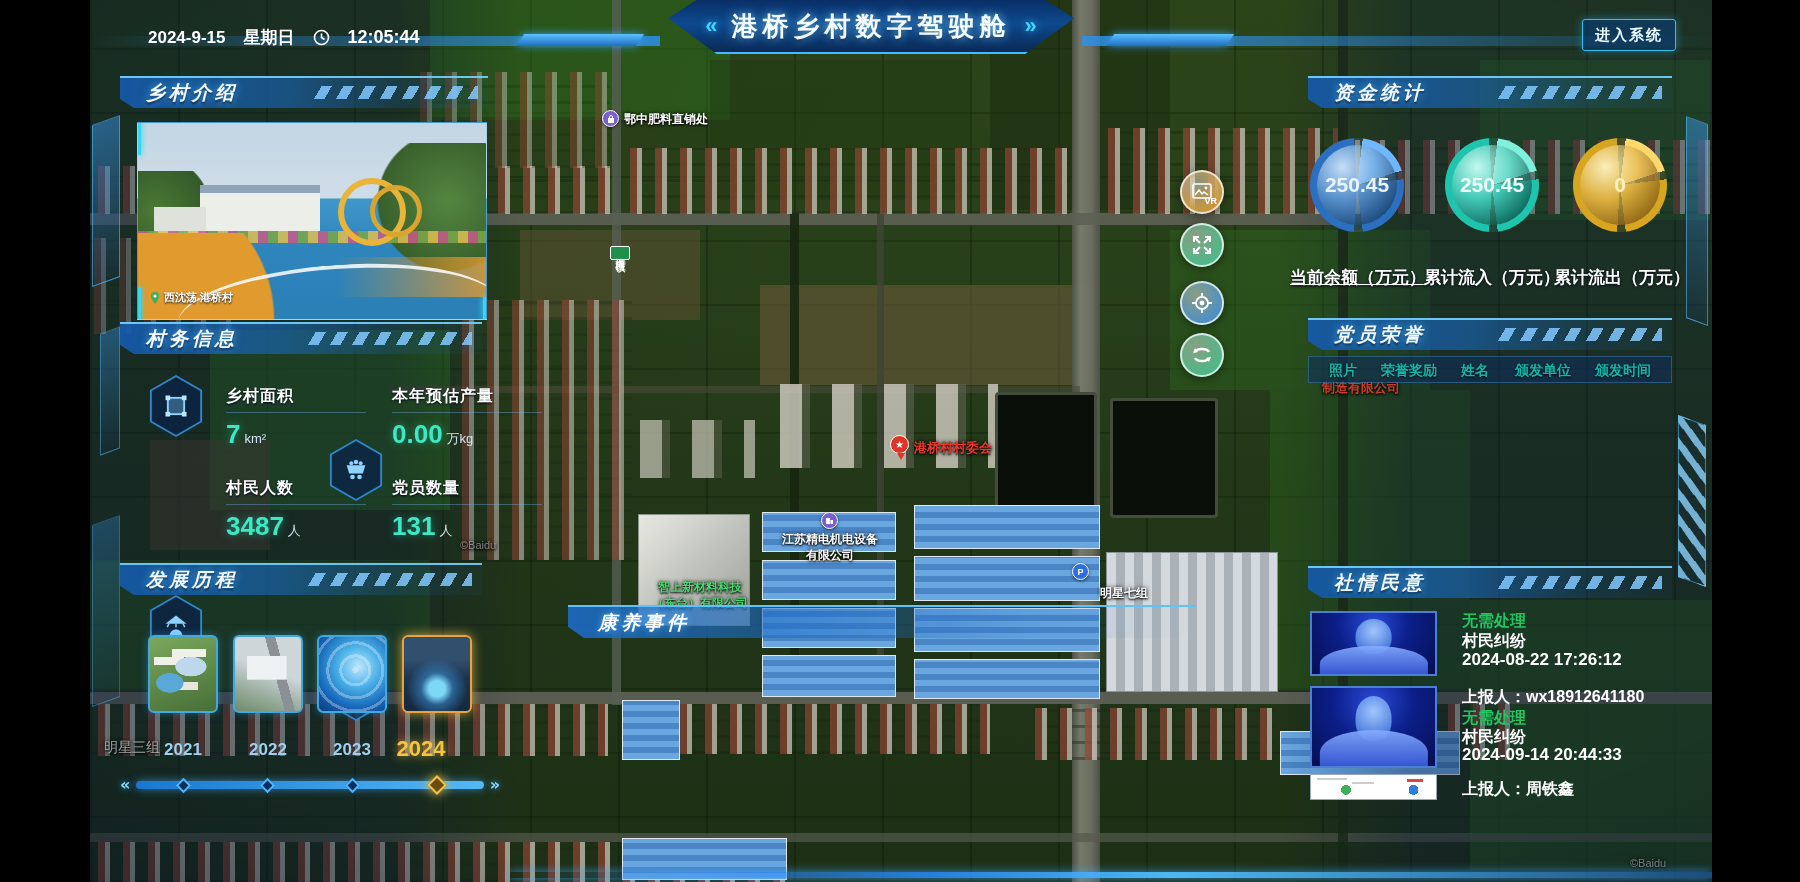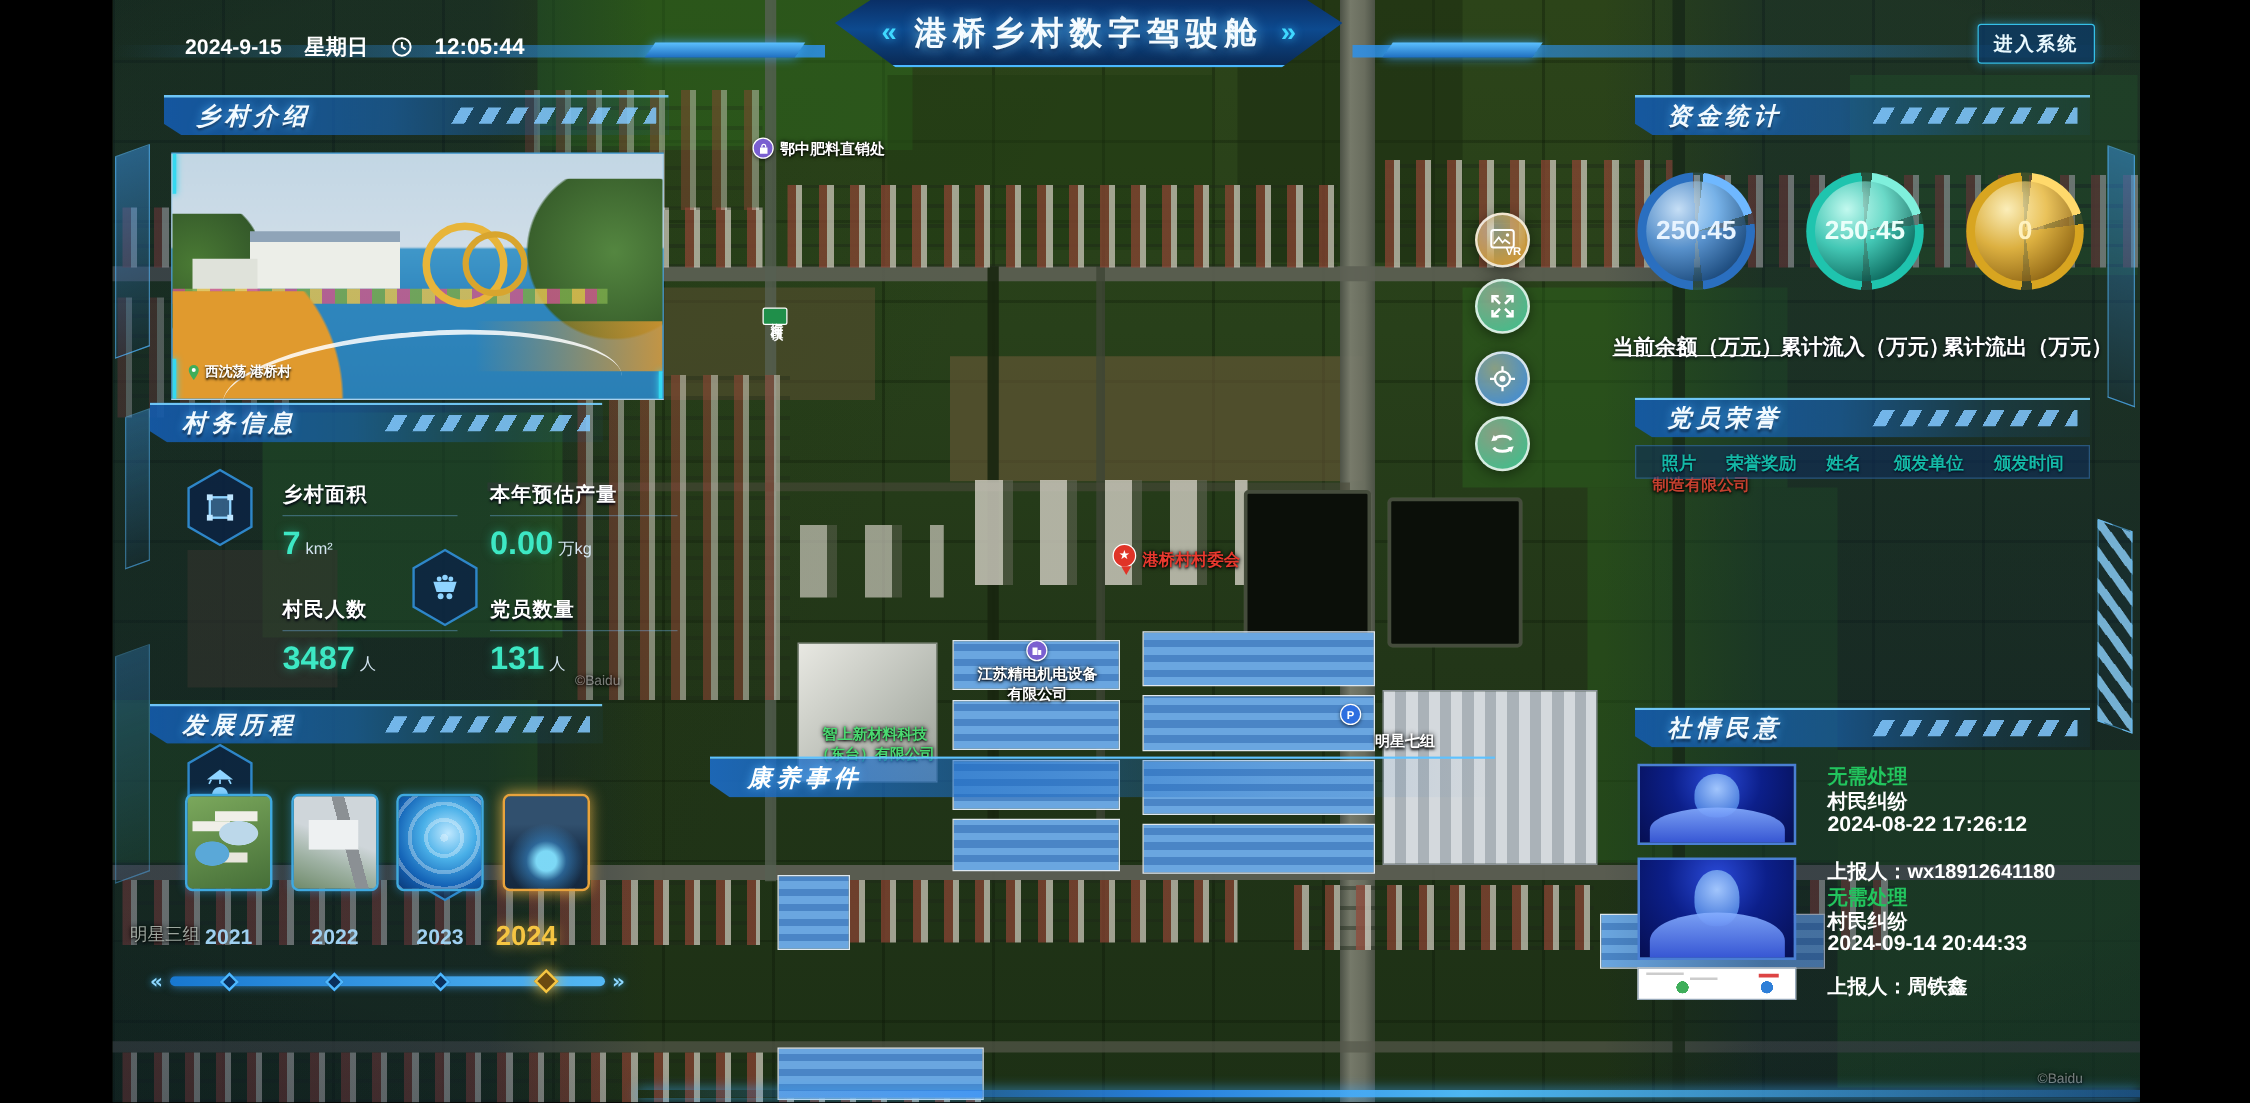--- a/index.html
+++ b/index.html
@@ -47,21 +47,21 @@
   .phead{height:32px;box-sizing:border-box;display:flex;align-items:center;padding-left:26px;
     background:linear-gradient(90deg,rgba(20,90,170,.92) 0,rgba(25,105,190,.6) 45%,rgba(25,105,190,.18) 78%,rgba(25,105,190,.06));
     border-top:2px solid rgba(120,210,255,.9);
     clip-path:polygon(0 0,100% 0,100% 100%,14px 100%,0 72%);
     font-style:italic;font-weight:700;font-size:19px;color:#f2faff;letter-spacing:4px;
     text-shadow:0 0 8px rgba(80,180,255,.9),0 2px 2px rgba(0,10,30,.8);}
   .phead::after{content:"";position:absolute;right:10px;top:8px;width:168px;height:13px;
     background:repeating-linear-gradient(-60deg, rgba(130,200,255,.85) 0 9px, rgba(130,200,255,0) 9px 19px);}
   
   .photo{left:47px;top:122px;width:348px;height:196px;overflow:hidden;border:1px solid rgba(120,200,255,.35);
-    background:linear-gradient(180deg,#c2d6e4 0%,#cfdde8 38%,#3f97c9 39%,#2f86bd 60%,#2a7fb5 100%);padding-left:44px;}
+    background:linear-gradient(180deg,#c2d6e4 0%,#cfdde8 38%,#3f97c9 39%,#2f86bd 60%,#2a7fb5 100%);}
   .corner{width:6px;height:34px;background:#35d8f0;box-shadow:0 0 6px #35d8f0;}
   .ph-caption{position:absolute;left:12px;bottom:14px;color:#fff;font:700 11px "Liberation Sans","DejaVu Sans",sans-serif;
     text-shadow:0 1px 2px #000;display:flex;align-items:center;gap:4px;}
   .hex{position:relative;width:58px;height:64px;}
   .stat-label{font:700 16px "Liberation Sans","DejaVu Sans",sans-serif;color:#fff;letter-spacing:1px;
     text-shadow:0 1px 2px #001;border-bottom:1px solid rgba(120,190,255,.35);padding-bottom:5px;}
   .stat-value{margin-top:6px;}
   .stat-value .v{font:700 26px "Liberation Sans","DejaVu Sans",sans-serif;color:#3de8c4;text-shadow:0 0 8px rgba(40,220,180,.5);}
   .stat-value .u{font:400 13px "Liberation Sans","DejaVu Sans",sans-serif;color:#d5e6f2;margin-left:4px;}
   .thumb{width:70px;height:78px;border:2px solid #3fa9e0;border-radius:6px;box-sizing:border-box;box-shadow:0 0 8px rgba(50,160,230,.45);cursor:pointer;}
@@ -303,21 +303,21 @@
     <span style="display:flex;">
       <svg width="17" height="17" viewBox="0 0 17 17">
             <circle cx="8.5" cy="8.5" r="7" fill="none" stroke="#fff" stroke-width="1.6"></circle>
             <path d="M8.5 4.5v4l3 2" fill="none" stroke="#fff" stroke-width="1.6"></path>
           </svg>
     </span>
     <span class="t">12:05:44</span>
   </div>
   <button class="a enter-btn">进入系统</button>
 
-  <div class="a phead" style="left:41px;top:76px;width:404px;">
+  <div class="a phead" style="left:30px;top:76px;width:368px;">
     <span>乡村介绍</span>
   </div>
   <div class="a photo">
     <div class="a" style="left:-14px;top:48px;width:80px;height:100px;background:radial-gradient(circle at 40% 40%, #4a7a34, #34592a 70%, transparent 72%);"></div>
     <div class="a" style="right:-20px;top:20px;width:130px;height:130px;background:radial-gradient(circle at 55% 45%, #548640, #39602c 68%, transparent 70%);"></div>
     <div class="a" style="left:62px;top:62px;width:120px;height:46px;background:linear-gradient(180deg,#8fa4b8 0 18%,#eceee8 18%);"></div>
     <div class="a" style="left:16px;top:84px;width:52px;height:26px;background:#dfe2da;"></div>
     <div class="a" style="left:0;top:108px;width:348px;height:12px;background:repeating-linear-gradient(90deg,#c85a8a 0 10px,#7aa84a 10px 20px,#e0c050 20px 30px);opacity:.85;"></div>
     <div class="a" style="left:0;bottom:0;width:200px;height:86px;background:radial-gradient(circle at 0% 100%, #e09a2e 0 62%, transparent 63%);"></div>
     <div class="a" style="right:0;bottom:22px;width:150px;height:40px;background:linear-gradient(90deg,transparent,#dd9830);opacity:.85;"></div>

